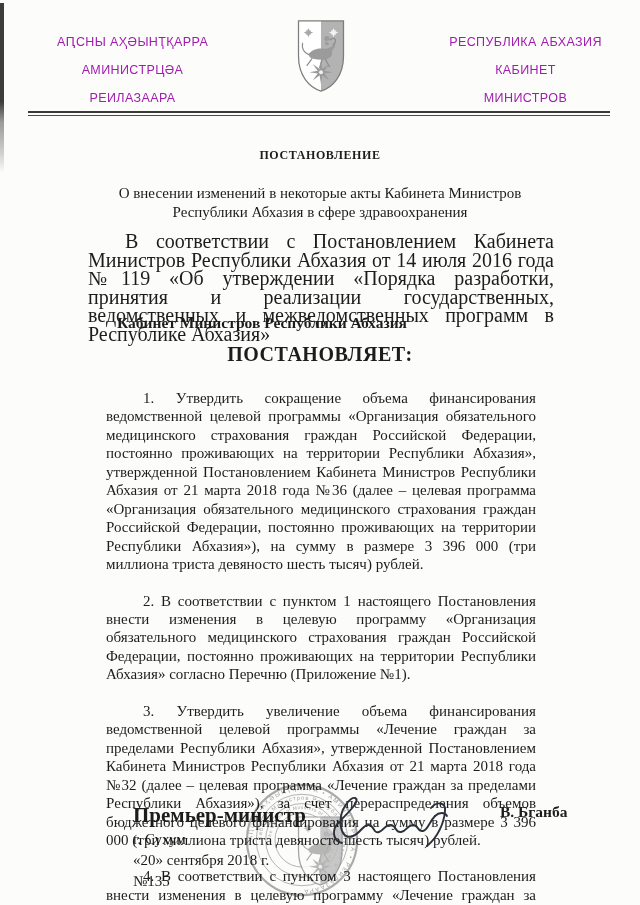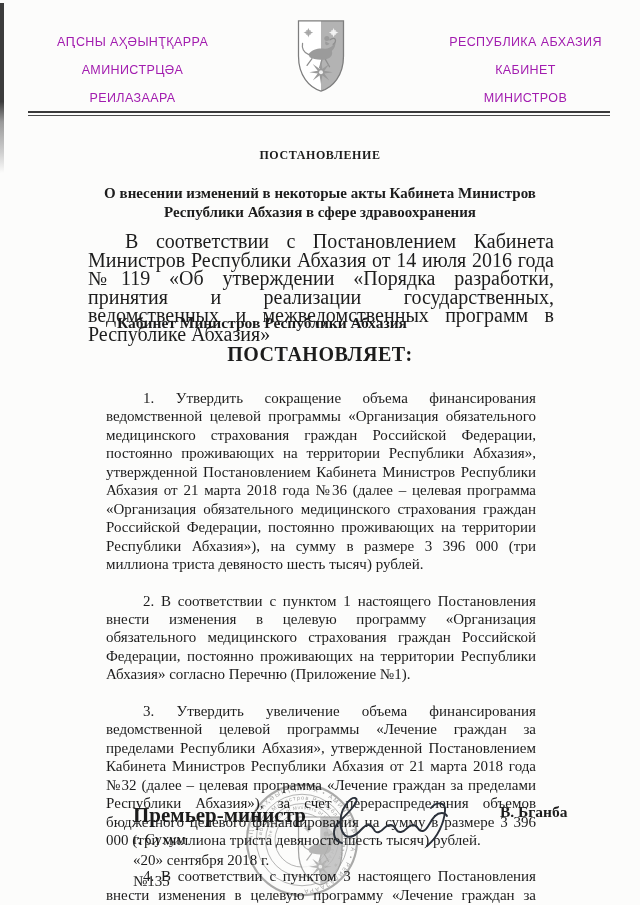--- a/index.html
+++ b/index.html
@@ -28,21 +28,21 @@
   .rule{position:absolute;top:111px;left:28px;width:582px;}
   .rule .r1{border-top:2.5px solid #3a3a3a;}
   .rule .r2{margin-top:1.5px;border-top:1.5px solid #4a4a4a;}
   
   .doc-title{
     position:absolute;top:148px;left:0;width:640px;text-align:center;
     font-weight:bold;font-size:12px;letter-spacing:.6px;
   }
   .doc-subtitle{
     position:absolute;top:184px;left:80px;width:480px;text-align:center;
-    font-weight:bold;font-size:15px;line-height:19px;
+    font-weight:normal;font-size:15px;line-height:19px;
   }
   .intro{
     position:absolute;top:232px;left:88px;width:466px;
     font-size:20px;line-height:18.6px;text-align:justify;text-indent:37px;
   }
   .org-heading{
     position:absolute;top:314px;left:0;width:524px;text-align:center;
     font-weight:bold;font-size:15.5px;
   }
   .resolves-heading{

